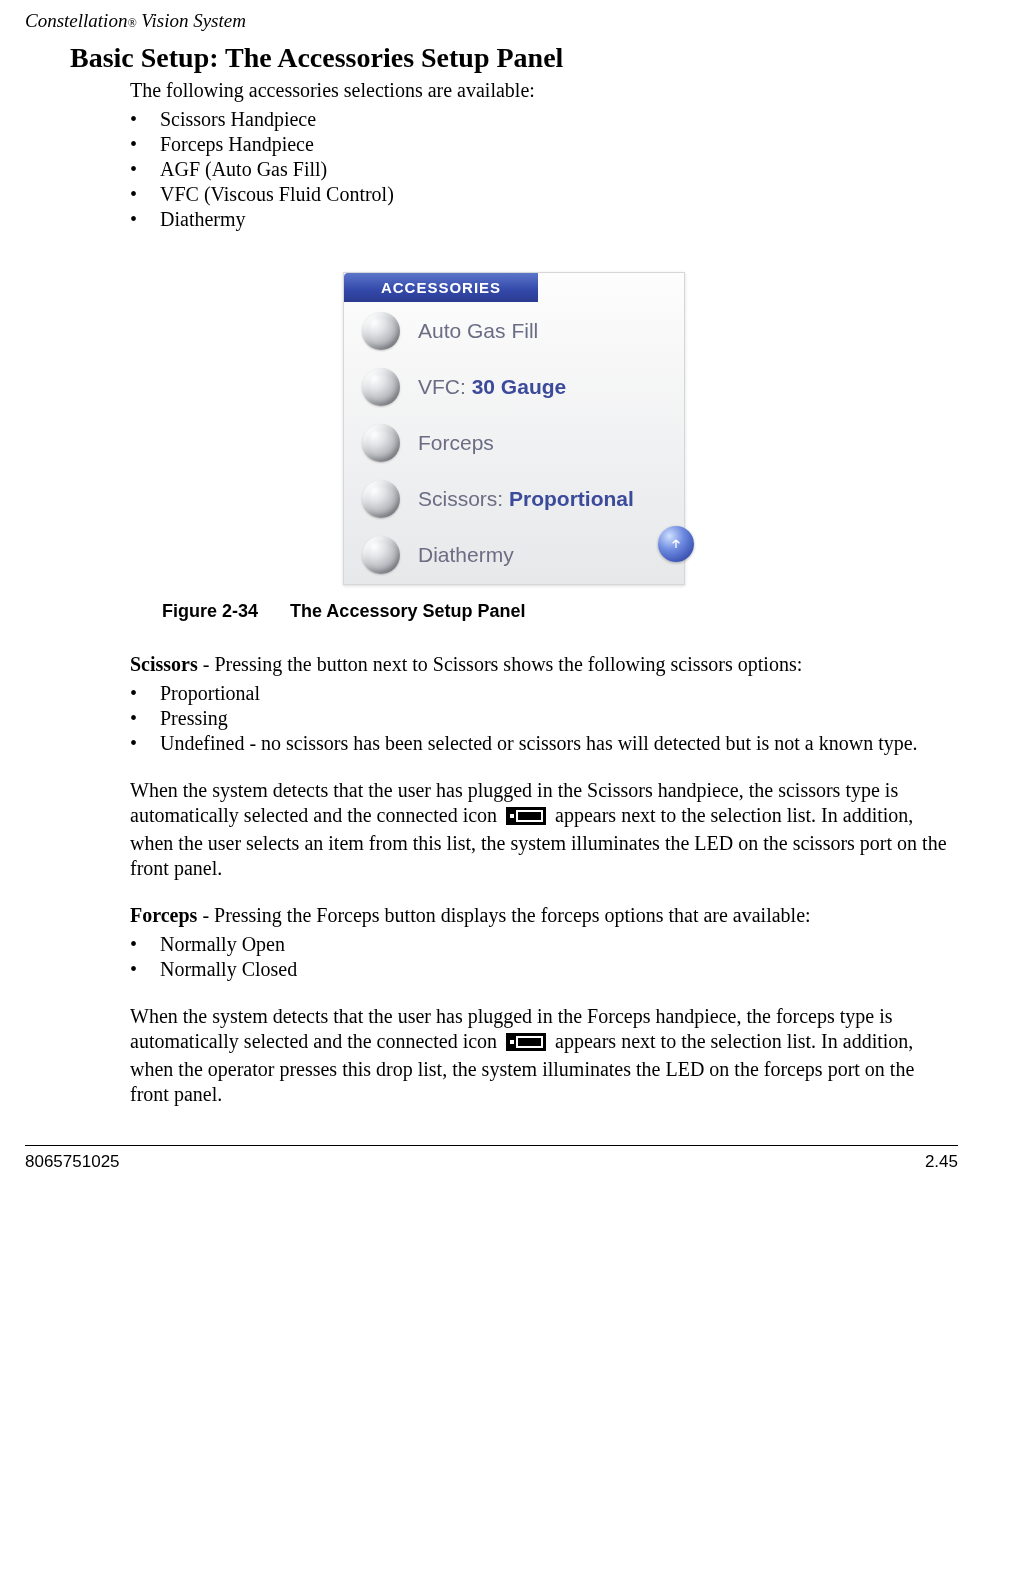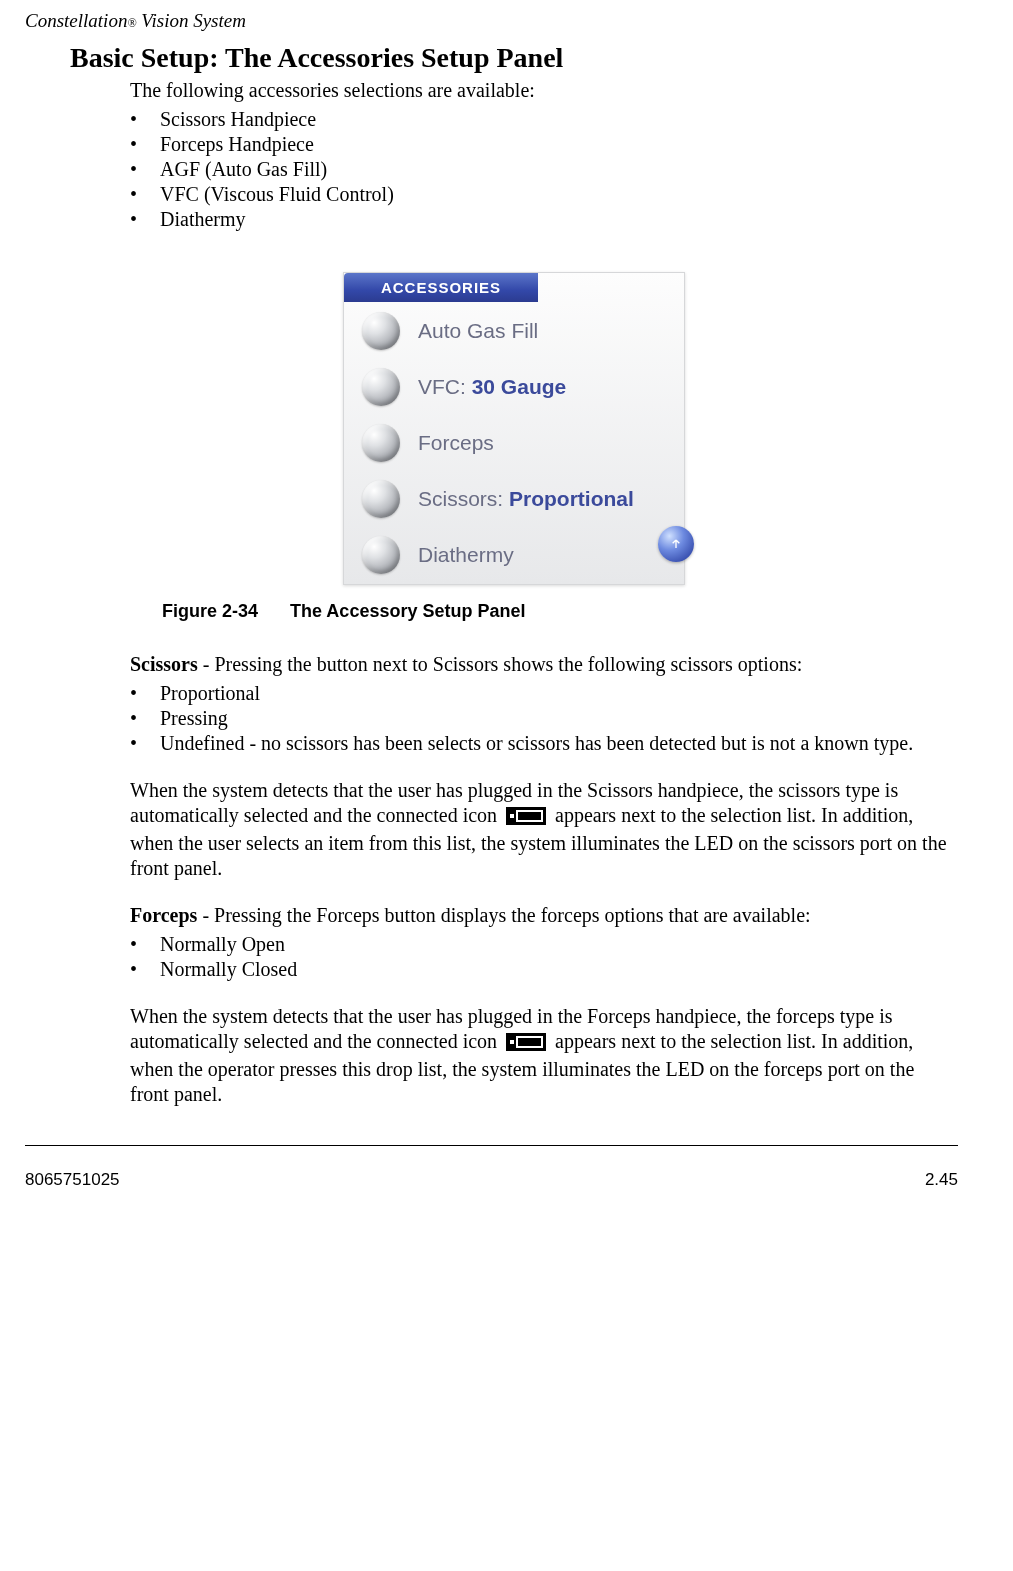--- a/index.html
+++ b/index.html
@@ -124,21 +124,21 @@
 
   .inline-icon {
     display: inline-block;
     vertical-align: -3px;
     margin: 0 4px;
   }
 
   .footer {
     border-top: 1px solid #000;
     margin-top: 38px;
-    padding-top: 24px;
+    padding-top: 6px;
     display: flex;
     justify-content: space-between;
     font-family: Arial, Helvetica, sans-serif;
     font-size: 17px;
   }
   .bold { font-weight: bold; }
 </style>
 </head>
 <body>
 
@@ -209,21 +209,21 @@
       <span>Figure 2-34</span><span class="gap"></span><span>The Accessory Setup Panel</span>
     </div>
 
     <div class="indent">
       <p class="para">
         <span class="bold">Scissors</span><span> - Pressing the button next to Scissors shows the following scissors options:</span>
       </p>
       <ul class="bullets">
         <li>Proportional</li>
         <li>Pressing</li>
-        <li>Undefined - no scissors has been selects or scissors has been detected but is not a known type.</li>
+        <li>Undefined - no scissors has been selected or scissors has will detected but is not a known type.</li>
       </ul>
 
       <div class="spacer"></div>
 
       <p class="para">
         <span>When the system detects that the user has plugged in the Scissors handpiece, the scissors type is automatically selected and the connected icon </span>
         <span class="inline-icon">
           <svg width="40" height="18" viewBox="0 0 40 18">
             <rect x="0" y="0" width="40" height="18" fill="#000"></rect>
             <rect x="4" y="7" width="4" height="4" fill="#fff"></rect>

